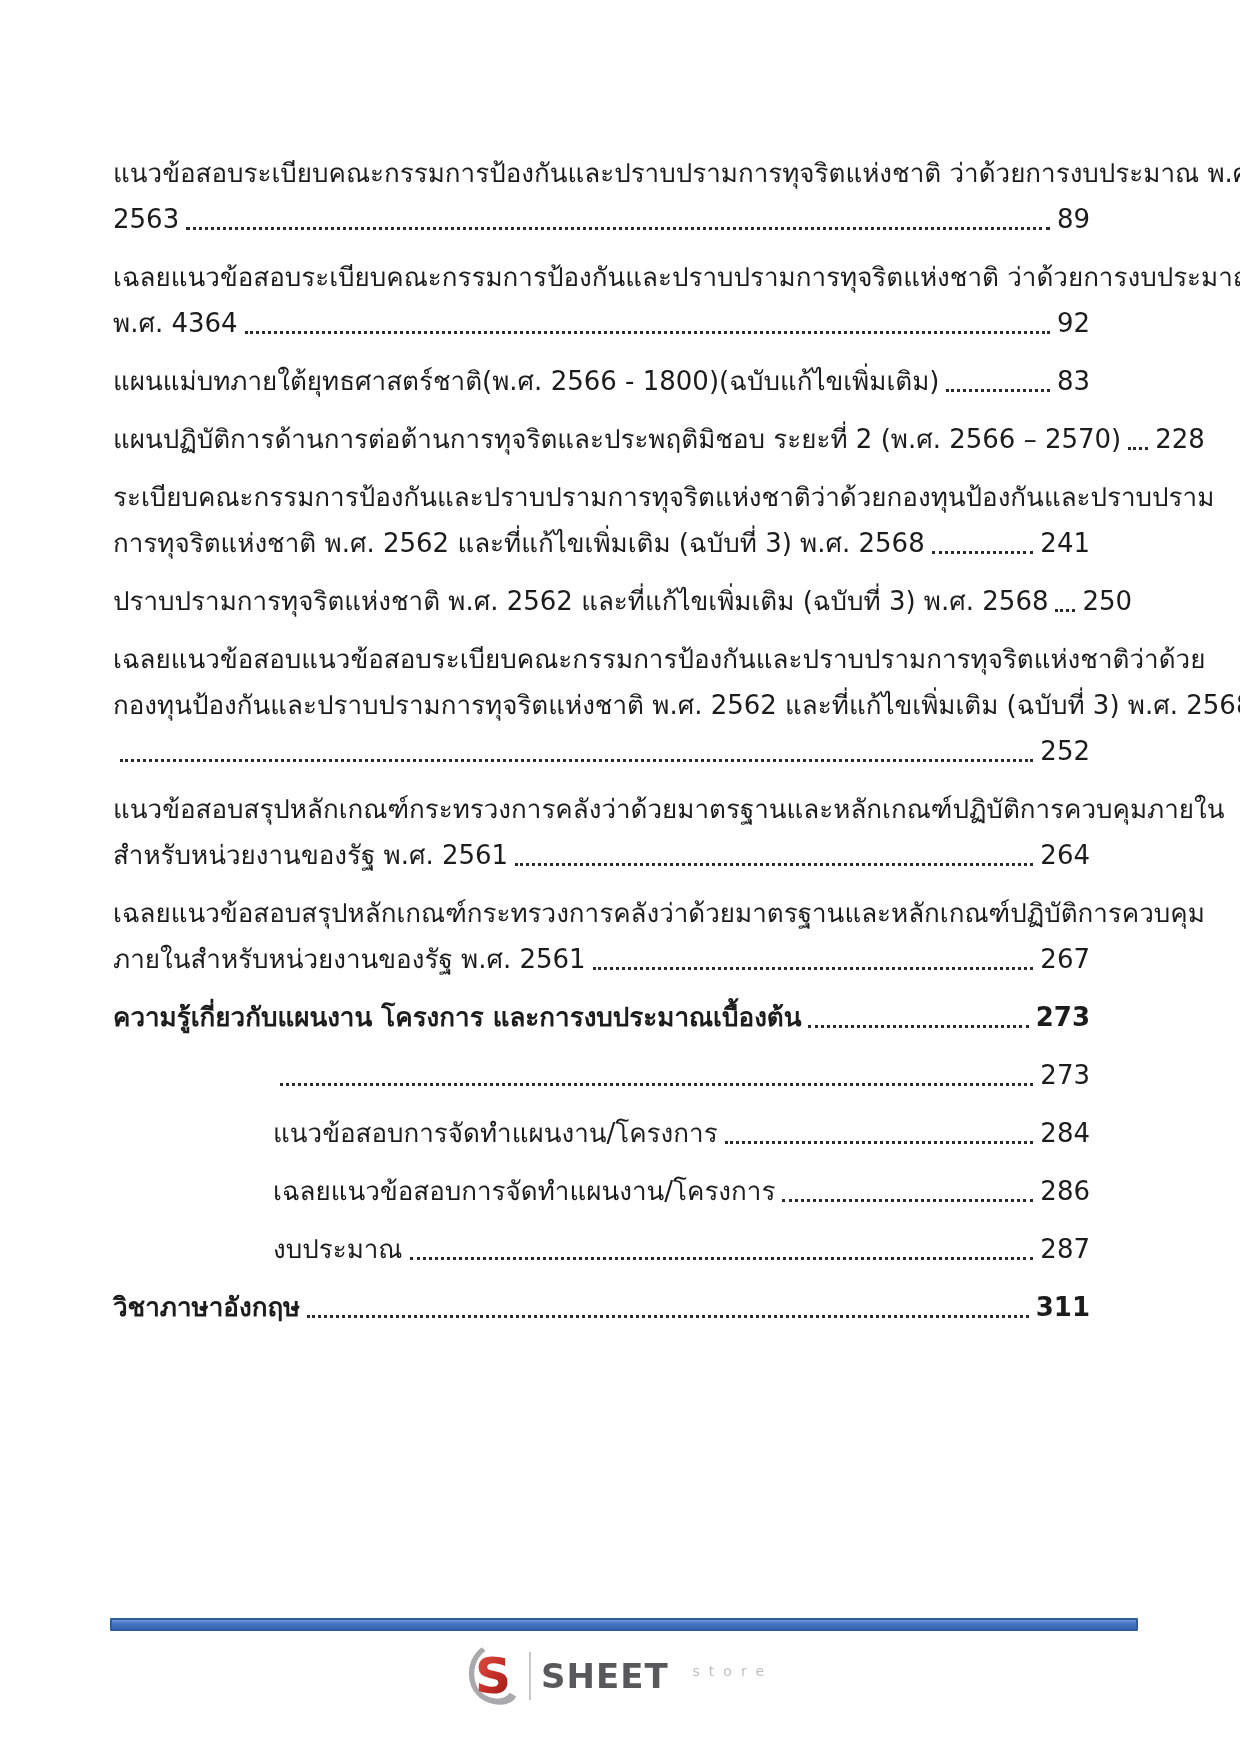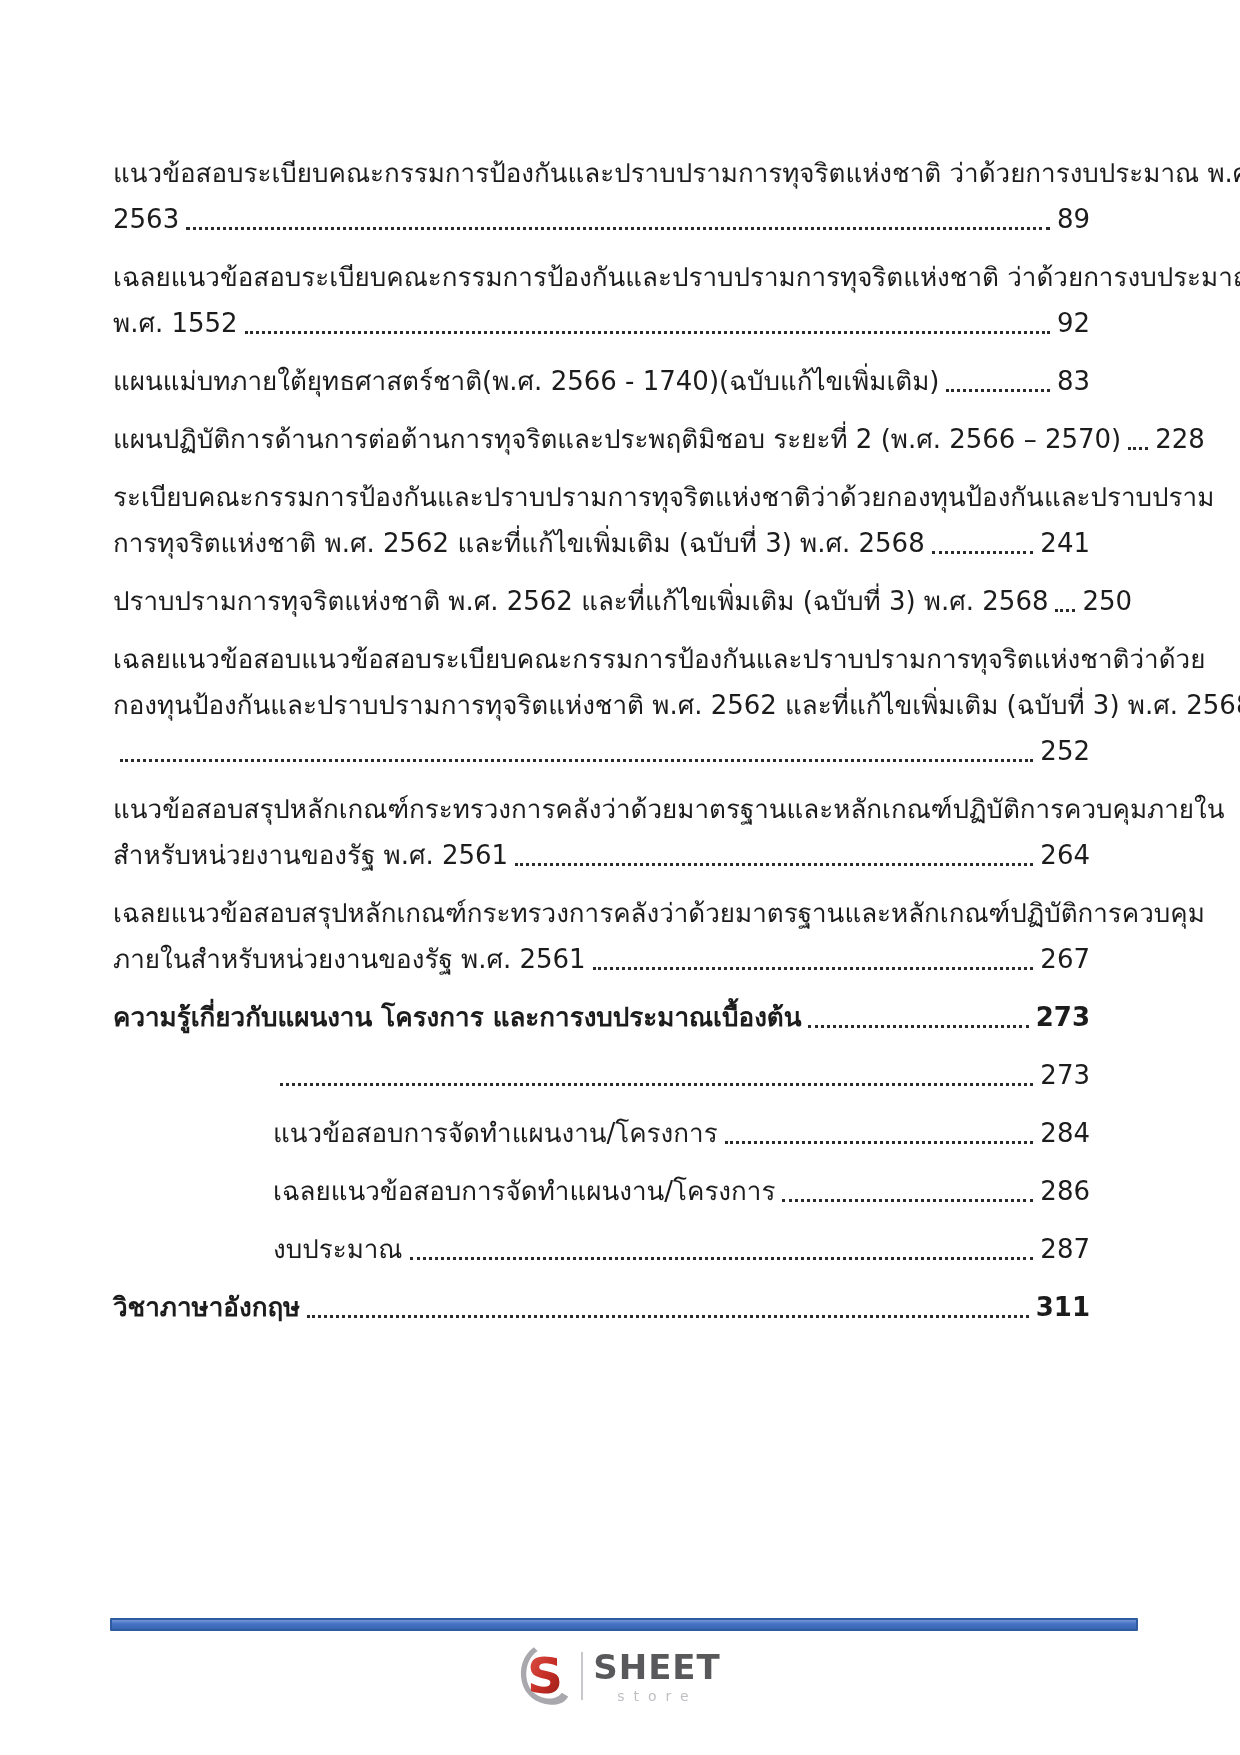--- a/index.html
+++ b/index.html
@@ -48,21 +48,21 @@
     border:2px solid var(--accent-blue-dark);
     border-radius:1px;
   }
   .logo-row{
     position:absolute;
     left:0;top:1643px;width:100%;
     display:flex;justify-content:center;align-items:center;gap:10px;
     height:66px;
   }
   .logo-divider{width:2px;height:48px;background:#c8c8cc;}
-  .brand-text{display:flex;flex-direction:column;align-items:flex-start;}
+  .brand-text{display:flex;flex-direction:row;align-items:flex-start;}
   .brand-name{
     font-size:34px;font-weight:bold;color:#59595c;
     letter-spacing:1px;line-height:1;
   }
   .brand-sub{
     font-size:14px;color:#bfbfc3;letter-spacing:9px;margin-top:5px;line-height:1;margin-left:24px;
   }
 </style>
 </head>
 <body>
@@ -74,28 +74,28 @@
         <div class="line">แนวข้อสอบระเบียบคณะกรรมการป้องกันและปราบปรามการทุจริตแห่งชาติ ว่าด้วยการงบประมาณ พ.ศ.</div>
         <div class="line last">
           <span class="t">2563</span>
           <span class="leader"></span>
           <span class="pageno">89</span>
         </div>
       </div>
       <div class="entry">
         <div class="line">เฉลยแนวข้อสอบระเบียบคณะกรรมการป้องกันและปราบปรามการทุจริตแห่งชาติ ว่าด้วยการงบประมาณ</div>
         <div class="line last">
-          <span class="t">พ.ศ. 1552</span>
+          <span class="t">พ.ศ. 4364</span>
           <span class="leader"></span>
           <span class="pageno">92</span>
         </div>
       </div>
       <div class="entry">
         <div class="line last">
-          <span class="t">แผนแม่บทภายใต้ยุทธศาสตร์ชาติ(พ.ศ. 2566 - 1740)(ฉบับแก้ไขเพิ่มเติม)</span>
+          <span class="t">แผนแม่บทภายใต้ยุทธศาสตร์ชาติ(พ.ศ. 2566 - 1800)(ฉบับแก้ไขเพิ่มเติม)</span>
           <span class="leader"></span>
           <span class="pageno">83</span>
         </div>
       </div>
       <div class="entry">
         <div class="line last">
           <span class="t">แผนปฏิบัติการด้านการต่อต้านการทุจริตและประพฤติมิชอบ ระยะที่ 2 (พ.ศ. 2566 – 2570)</span>
           <span class="leader"></span>
           <span class="pageno">228</span>
         </div>

